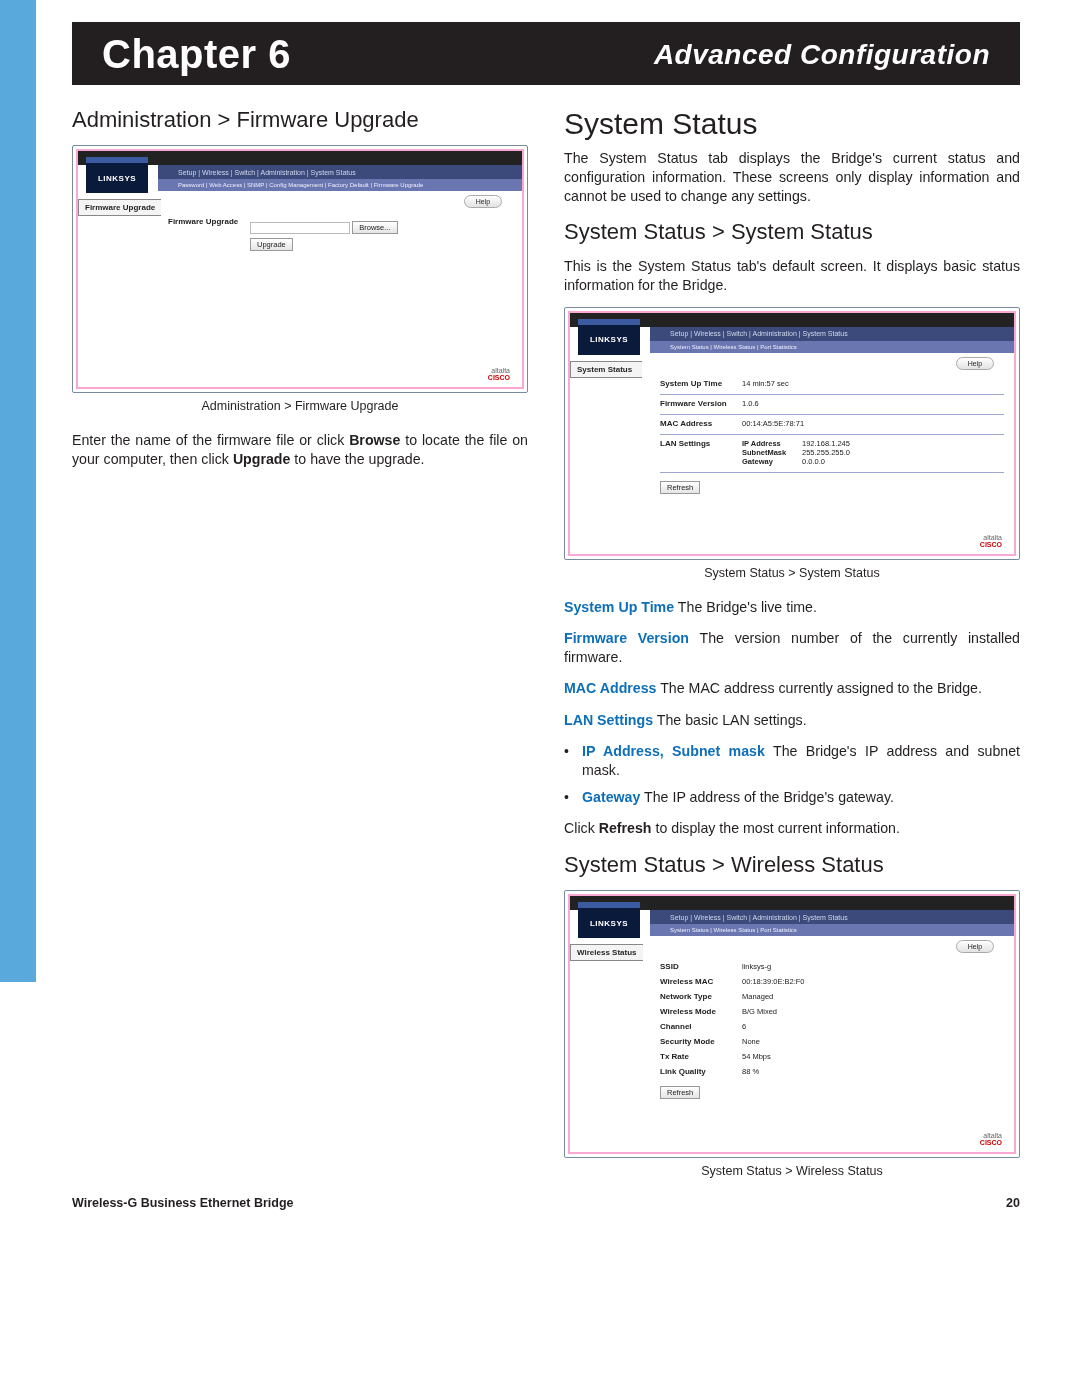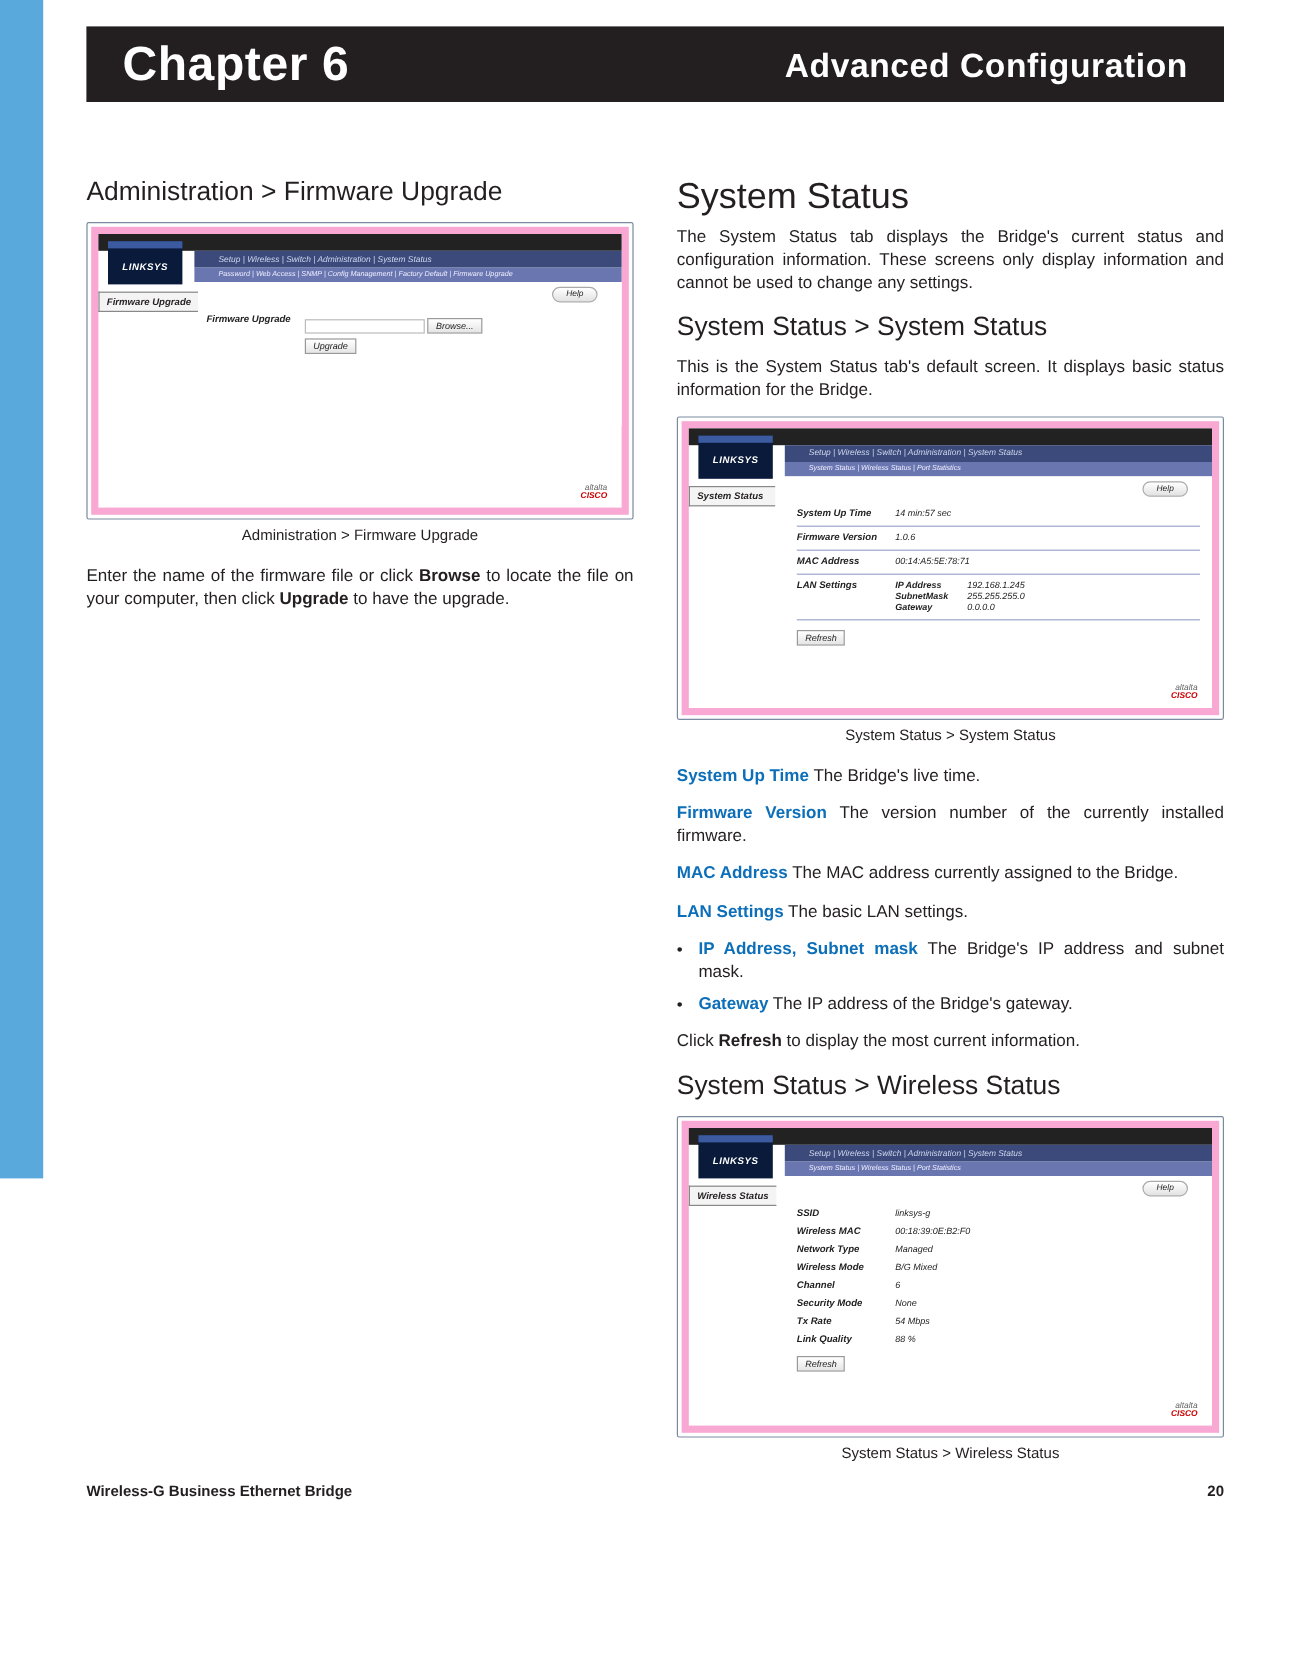--- a/index.html
+++ b/index.html
@@ -2,35 +2,35 @@
 <html><head>
 <meta charset="utf-8">
 <style>
   * { box-sizing: border-box; margin: 0; padding: 0; }
   body { width: 1080px; height: 1397px; background: #fff; font-family: "Myriad Pro", "Segoe UI", Arial, sans-serif; color: #231f20; }
   .page { width: 1080px; height: 982px; display: flex; }
   .left-stripe { width: 36px; background: #5aa9dd; flex-shrink: 0; }
   .main { flex: 1; display: flex; flex-direction: column; }
   .header-bar { background: #231f20; margin: 22px 60px 0 36px; padding: 10px 30px 8px 30px; display: flex; align-items: center; justify-content: space-between; color: #fff; }
   .chapter { font-size: 40px; font-weight: 700; letter-spacing: 0.5px; }
-  .adv-conf { font-size: 28px; font-weight: 700; font-stretch: condensed; letter-spacing: 0.5px; }
-  .content { display: flex; padding: 62px 60px 0 36px; gap: 36px; flex: 1; }
+  .adv-conf { font-size: 28px; font-weight: 700; font-stretch: condensed; letter-spacing: 0.5px; font-style: italic; }
+  .content { display: flex; padding: 22px 60px 0 36px; gap: 36px; flex: 1; }
   .col { flex: 1; min-width: 0; }
   h2.section { font-size: 22px; font-weight: 400; margin-bottom: 12px; }
   h1.big { font-size: 30px; font-weight: 400; margin-bottom: 8px; }
   p.body { font-size: 14.2px; line-height: 1.35; margin-bottom: 12px; }
   p.just { text-align: justify; }
   .term { color: #0d6fb8; font-weight: 700; }
   .bold { font-weight: 700; }
   ul.bullets { list-style: none; padding-left: 18px; margin-bottom: 12px; }
   ul.bullets li { position: relative; font-size: 14.2px; line-height: 1.35; margin-bottom: 8px; text-align: justify; }
   ul.bullets li::before { content: "•"; position: absolute; left: -18px; top: 0; font-size: 14px; }
   .caption { text-align: center; font-size: 12.5px; margin: 6px 0 18px 0; }
   .shot-frame { border: 1px solid #7a8aa0; background: #fff; padding: 3px; border-radius: 2px; }
-  .shot { border: 6px solid #f9a8d4; position: relative; background: #fff; font-style: italic; }
+  .shot { border: 2px solid #f9a8d4; position: relative; background: #fff; }
   
   .ls-top { height: 14px; background: #222; }
   .ls-tabbar { height: 14px; background: #3b4a7a; margin: 0 0 0 80px; font-size: 7px; color: #cfd6ee; padding-left: 20px; display: flex; align-items: center; white-space: nowrap; overflow: hidden; }
   .ls-sub { height: 12px; background: #6a76b0; margin-left: 80px; font-size: 6px; color: #eef; padding-left: 20px; display: flex; align-items: center; overflow: hidden; white-space: nowrap; }
   .ls-logo { position: absolute; left: 8px; top: 6px; width: 62px; height: 36px; background: #0a1a3a; border-top: 6px solid #3b5aa0; color: #fff; font-size: 8px; display: flex; align-items: center; justify-content: center; font-weight: 700; letter-spacing: 0.5px; }
   .ls-sidetab { position: absolute; left: 0; top: 48px; border: 1px solid #888; border-right: none; background: #f4f4f4; font-size: 8px; font-weight: 700; padding: 3px 6px; min-width: 72px; text-align: left; }
   .ls-helpbtn { position: absolute; right: 20px; top: 44px; width: 38px; height: 13px; border: 1px solid #aaa; border-radius: 8px; background: linear-gradient(#fff,#e2e2e2); font-size: 7px; display: flex; align-items: center; justify-content: center; }
   .ls-body { margin-left: 80px; padding: 26px 10px 10px 10px; font-size: 8px; color: #222; min-height: 120px; background: #fff; }
   .ls-footer { position: absolute; right: 12px; bottom: 6px; font-size: 7px; color: #666; text-align: right; line-height: 1; }
   .ls-footer .c { color: #c00; font-weight: 700; }

